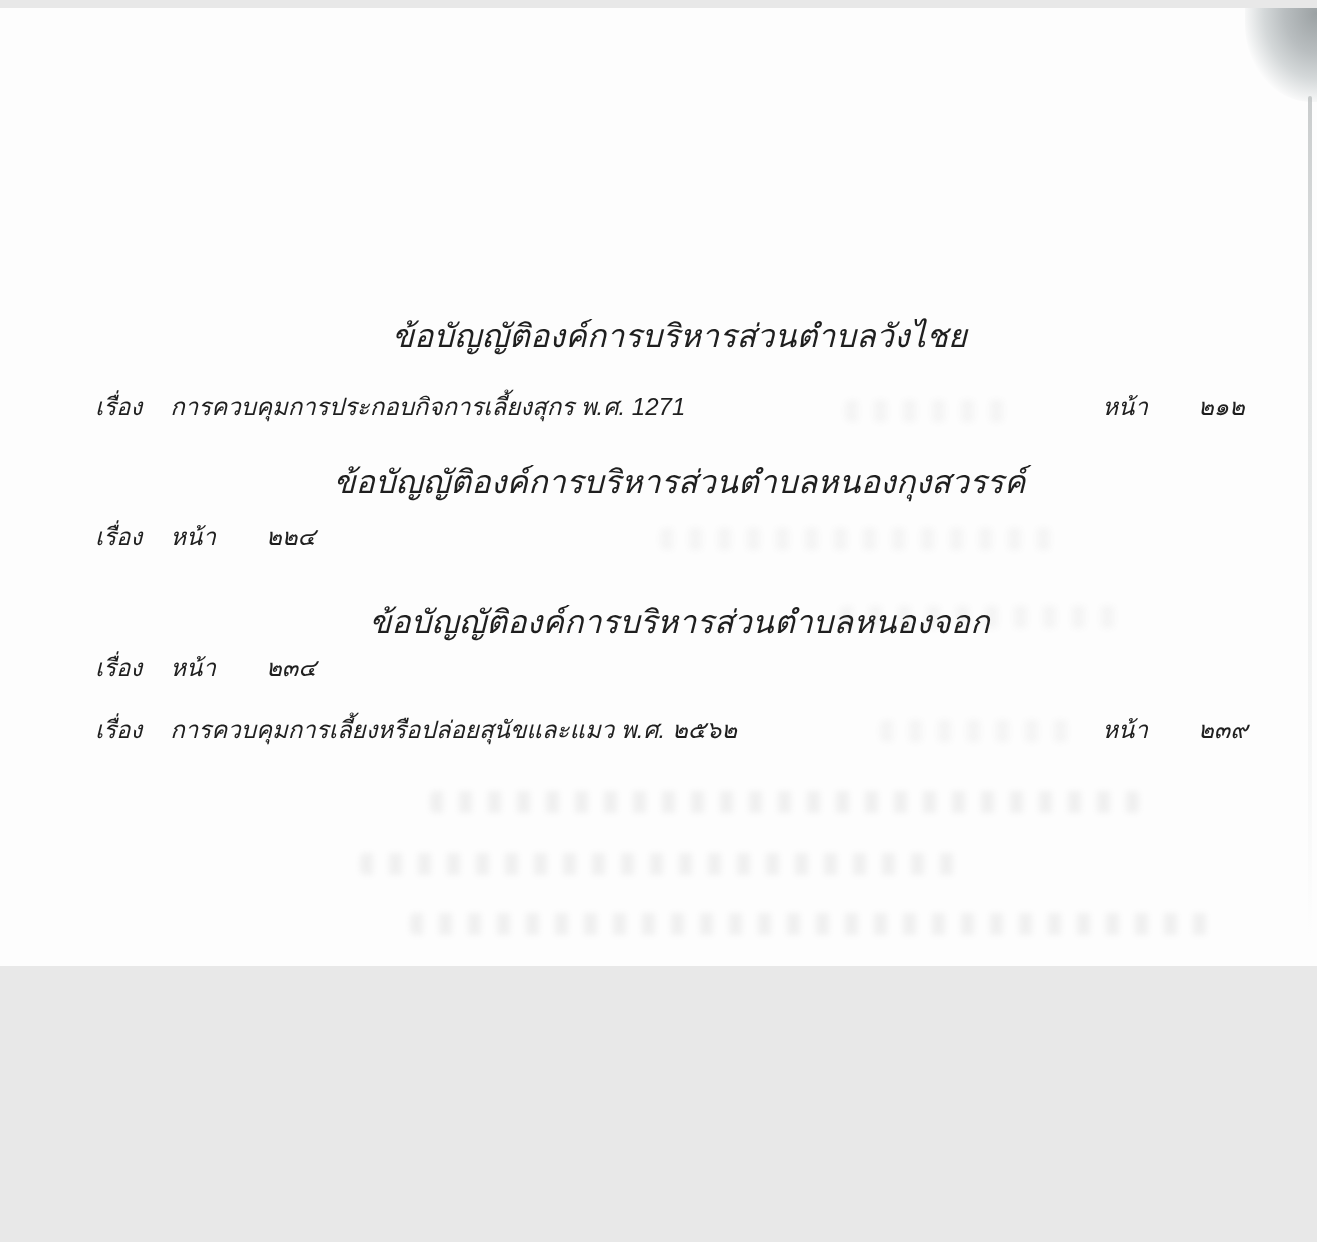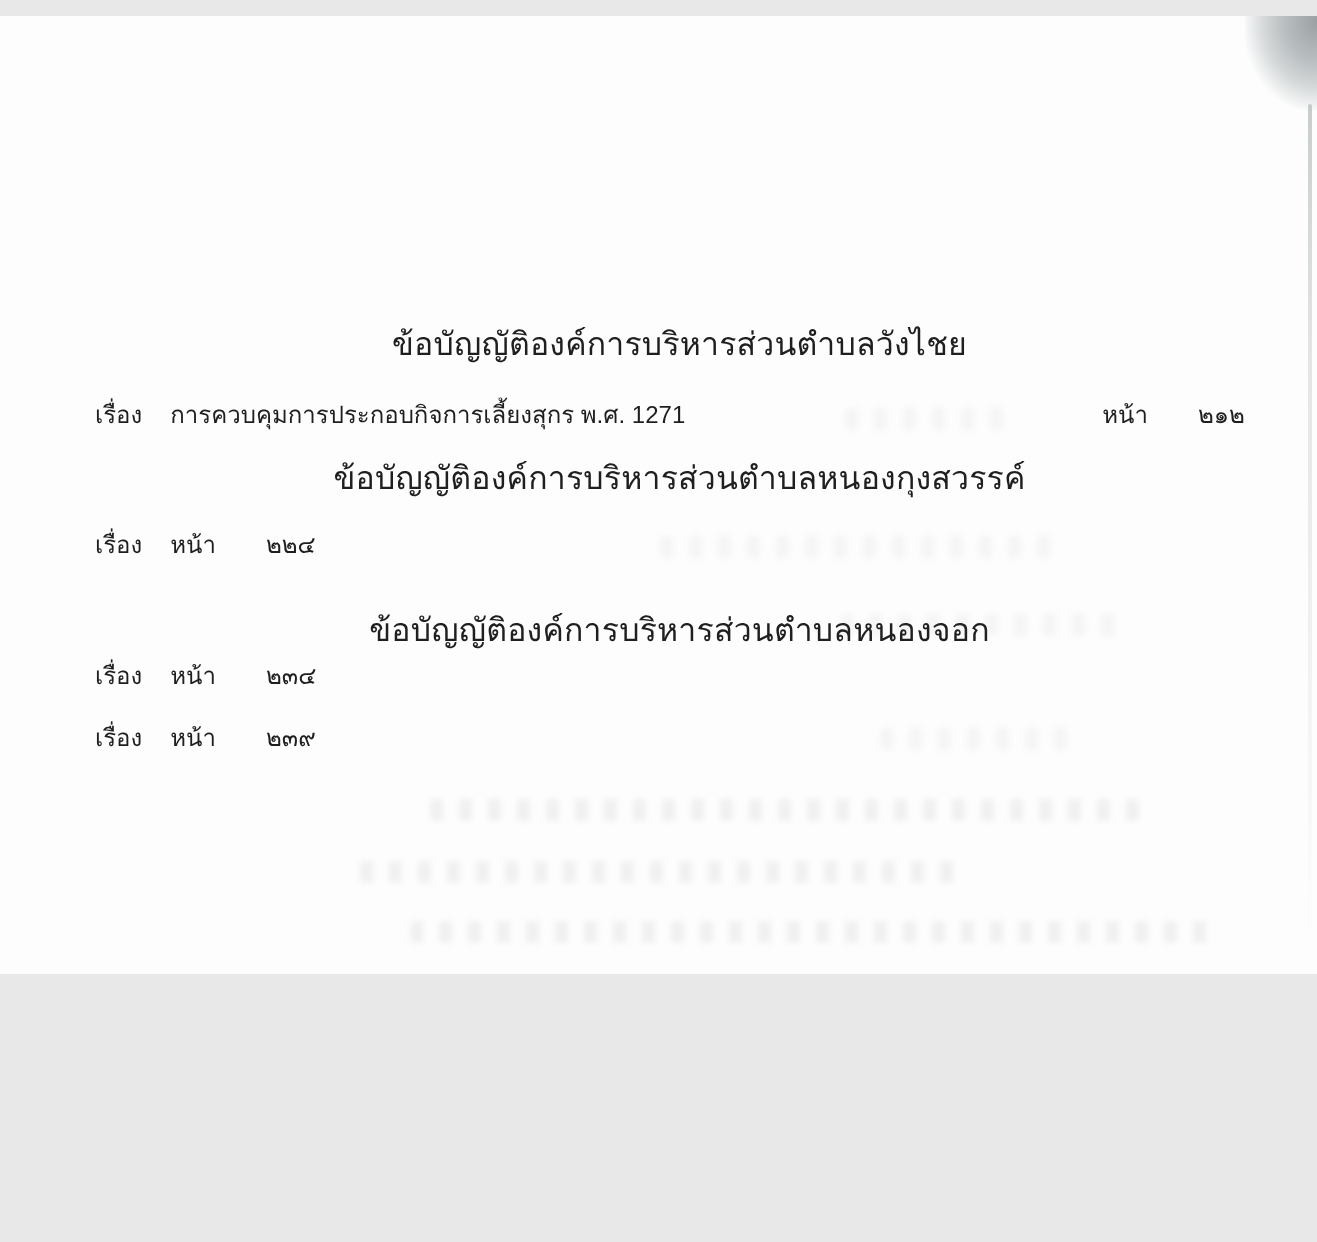--- a/index.html
+++ b/index.html
@@ -1,24 +1,25 @@
 <!DOCTYPE html>
 <html><head>
 <meta charset="utf-8">
 <style>
   html, body { margin: 0; padding: 0; background: #e8e8e8; }
   .page {
     position: relative;
     width: 1317px;
     height: 958px;
-    margin: 16px auto;
+    margin: 8px auto;
     background: #fdfdfd;
     overflow: hidden;
     font-family: "Liberation Sans", sans-serif;
     color: #1f1f1f;
+    font-style: italic;
   }
 
   
   .corner-curl {
     position: absolute;
     top: -14px; right: -20px;
     width: 92px; height: 108px;
     border-radius: 0 0 0 72%;
     background: radial-gradient(ellipse at 78% 18%,
         #9ba1a3 0%, #b9bec0 32%, #d4d8d9 52%, rgba(250,250,250,0) 74%);
@@ -81,38 +82,39 @@
 
   <div class="heading" style="top:302px">ข้อบัญญัติองค์การบริหารส่วนตำบลวังไชย</div>
 
   <div class="entry" style="top:375px">
     <span class="lbl">เรื่อง</span>
     <span class="ttl">การควบคุมการประกอบกิจการเลี้ยงสุกร พ.ศ. 1271</span>
     <span class="pg-lbl">หน้า</span>
     <span class="pg-no">๒๑๒</span>
   </div>
 
-  <div class="heading" style="top:436px">ข้อบัญญัติองค์การบริหารส่วนตำบลหนองกุงสวรรค์</div>
+  <div class="heading" style="top:448px">ข้อบัญญัติองค์การบริหารส่วนตำบลหนองกุงสวรรค์</div>
 
   <div class="entry" style="top:505px">
     <span class="lbl">เรื่อง</span>
     <span class="pg-lbl">หน้า</span>
     <span class="pg-no">๒๒๔</span>
   </div>
 
   <div class="heading" style="top:588px">ข้อบัญญัติองค์การบริหารส่วนตำบลหนองจอก</div>
 
   <div class="entry" style="top:636px">
     <span class="lbl">เรื่อง</span>
     <span class="pg-lbl">หน้า</span>
     <span class="pg-no">๒๓๔</span>
   </div>
 
   <div class="entry" style="top:698px">
     <span class="lbl">เรื่อง</span>
+    <span class="ttl">การควบคุมการเลี้ยงหรือปล่อยสุนัขและแมว พ.ศ. ๒๕๖๒</span>
     <span class="pg-lbl">หน้า</span>
     <span class="pg-no">๒๓๙</span>
   </div>
 
   <div class="smudge light" style="top:392px;  left:845px; width:170px"></div>
   <div class="smudge light" style="top:520px;  left:660px; width:400px"></div>
   <div class="smudge light" style="top:598px;  left:840px; width:280px"></div>
   <div class="smudge light" style="top:712px;  left:880px; width:190px"></div>
   <div class="smudge" style="top:783px;  left:430px; width:710px"></div>
   <div class="smudge" style="top:845px;  left:360px; width:600px"></div>

